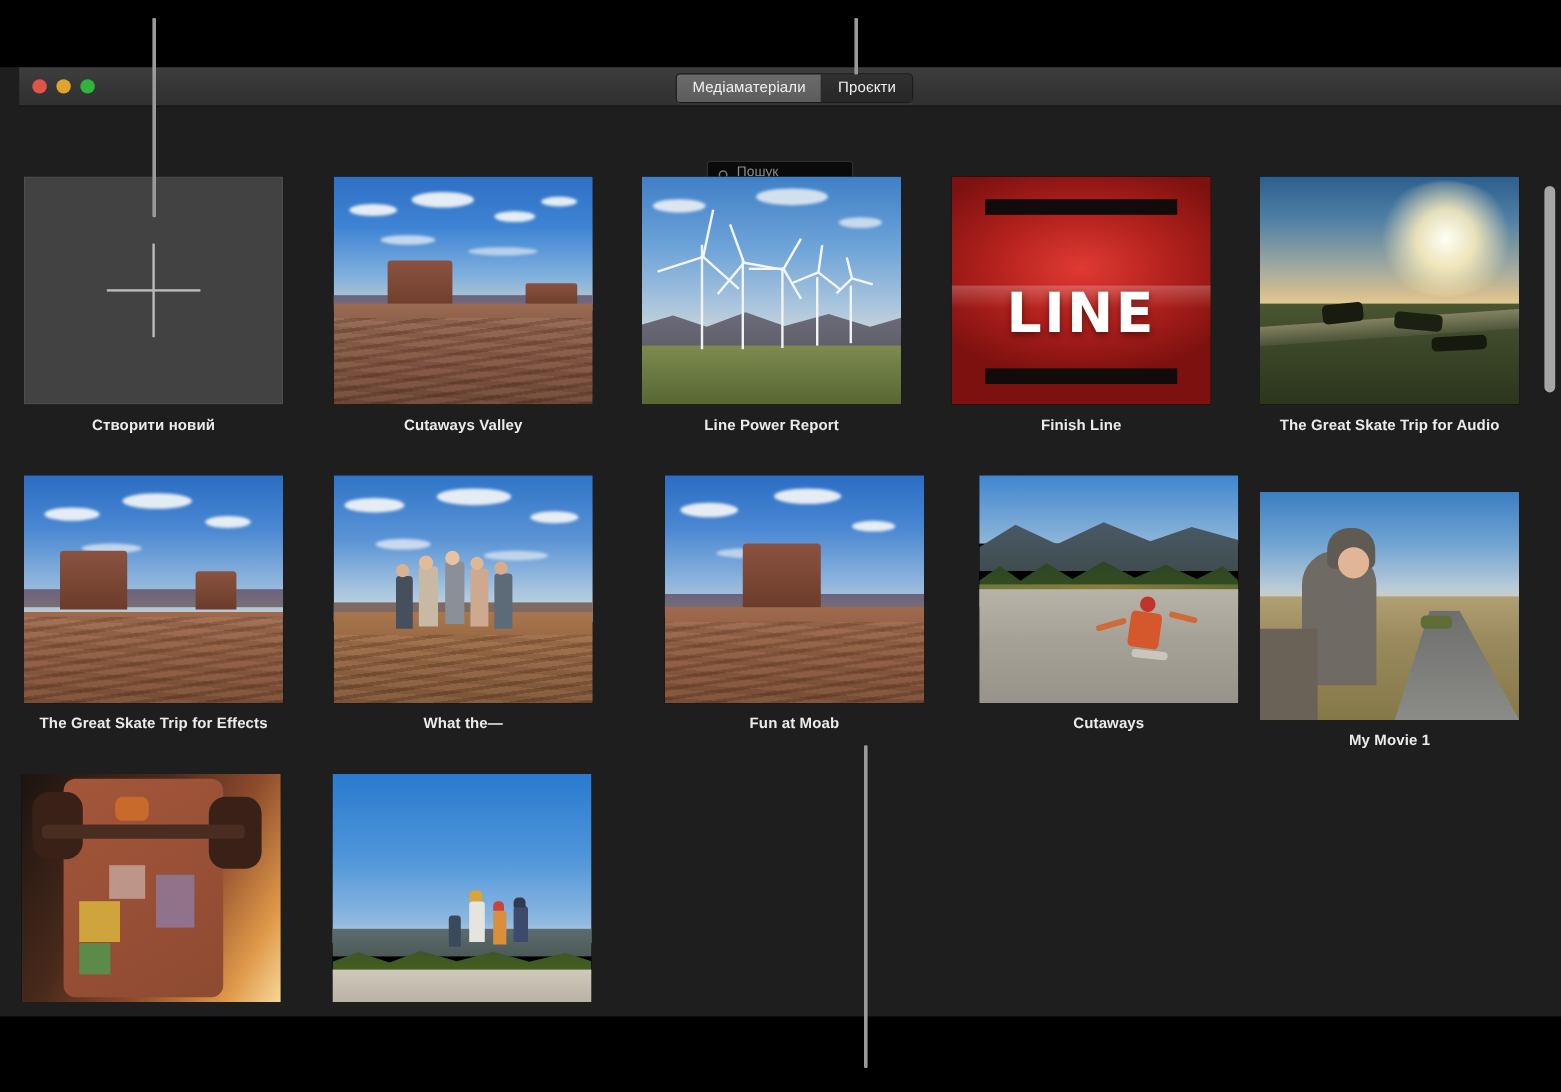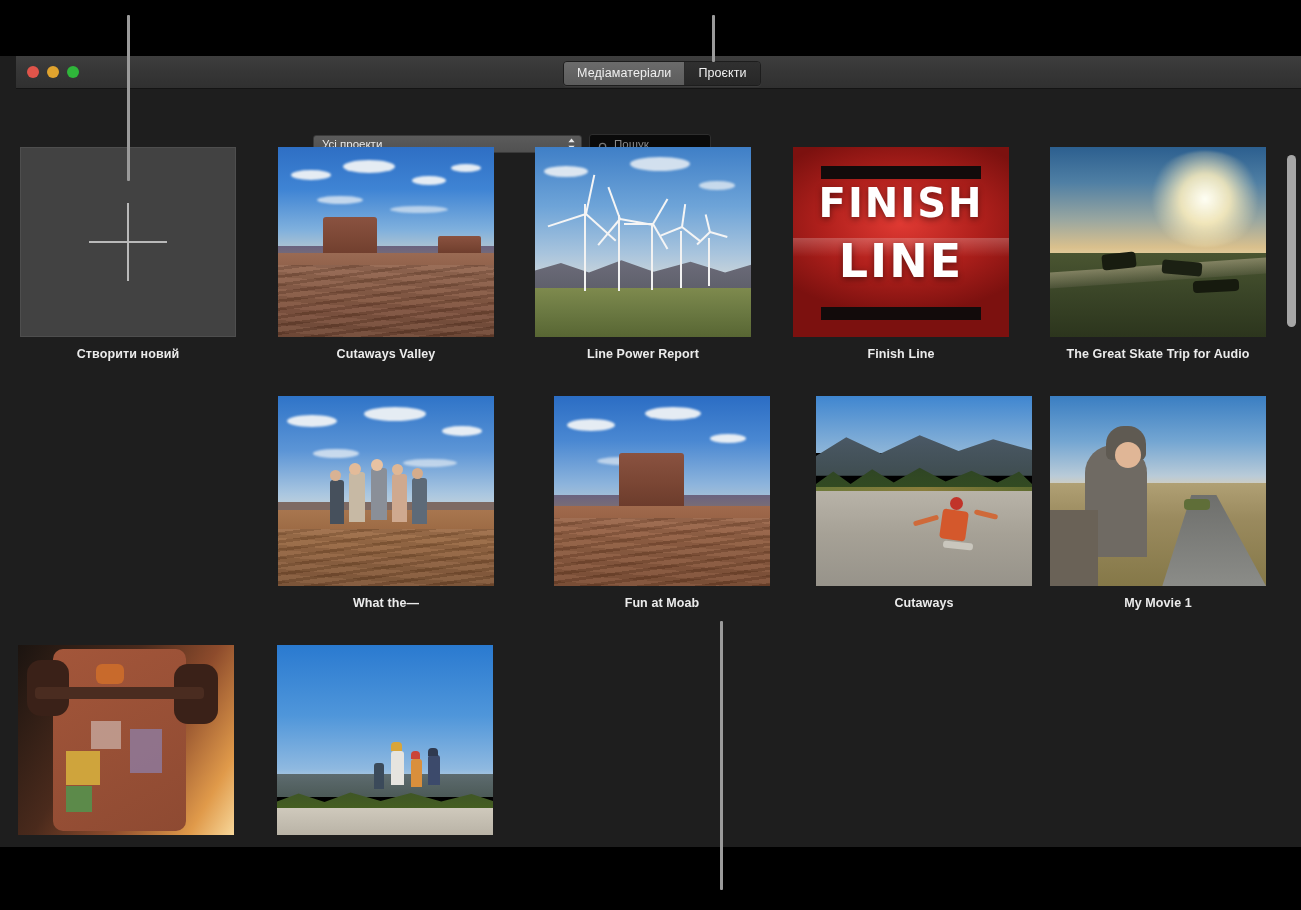--- a/index.html
+++ b/index.html
@@ -451,29 +451,20 @@
       </div>
 
       <div class="segmented">
         <div class="seg inactive">Медіаматеріали</div>
         <div class="seg active">Проєкти</div>
       </div>
     </div>
 
     <div class="toolbar"></div>
 
-    <div class="popup">
-      <span>Усі проекти</span>
-      <span class="chev">
-        <svg width="9" height="14" viewBox="0 0 9 14" aria-hidden="true">
-          <path d="M4.5 1.5 L7.6 5.2 H1.4 Z" fill="#e9e9e9"></path>
-          <path d="M4.5 12.5 L7.6 8.8 H1.4 Z" fill="#e9e9e9"></path>
-        </svg>
-      </span>
-    </div>
 
     <div class="searchbox">
       <span class="sicon">
         <svg width="11" height="11" viewBox="0 0 12 12" aria-hidden="true">
           <circle cx="5" cy="5" r="3.4" fill="none" stroke="#9a9a9a" stroke-width="1.4"></circle>
           <line x1="7.6" y1="7.6" x2="10.8" y2="10.8" stroke="#9a9a9a" stroke-width="1.5" stroke-linecap="round"></line>
         </svg>
       </span>
       <span class="splaceholder">Пошук</span>
     </div>
@@ -554,21 +545,20 @@
         <div class="caption">Line Power Report</div>
       </div>
 
       <div class="cell" style="left:773px; top:1px;">
         <div class="thumbwrap">
           <div class="thumb">
             <div class="fl-bg"></div>
             <div class="fl-shine"></div>
             <div class="fl-bar" style="top:10%;"></div>
             <div class="fl-bar" style="top:84%;"></div>
-            <div class="fl-text" style="top:19%; font-size:40px;">FINISH</div>
             <div class="fl-text" style="top:48%; font-size:46px;">LINE</div>
           </div>
         </div>
         <div class="caption">Finish Line</div>
       </div>
 
       <div class="cell" style="left:1030px; top:1px;">
         <div class="thumbwrap">
           <div class="thumb">
             <div class="ss-sky"></div>
@@ -576,20 +566,37 @@
             <div class="ss-ground"></div>
             <div class="ss-path" style="left:0; top:62%; width:100%; height:16px; transform:skewY(-4deg);"></div>
             <div class="sq" style="left:24%; top:56%; width:34px; height:16px; background:#181c10; border-radius:4px; transform:rotate(-6deg);"></div>
             <div class="sq" style="left:52%; top:60%; width:40px; height:14px; background:#1b2013; border-radius:4px; transform:rotate(5deg);"></div>
             <div class="sq" style="left:66%; top:70%; width:46px; height:12px; background:#161a0e; border-radius:4px; transform:rotate(-3deg);"></div>
           </div>
         </div>
         <div class="caption">The Great Skate Trip for Audio</div>
       </div>
 
+      <div class="cell" style="left:0px; top:250px;">
+        <div class="thumbwrap">
+          <div class="thumb">
+            <div class="mb-sky"></div>
+            <div class="cloud" style="left:8%;  top:14%; width:46px; height:11px;"></div>
+            <div class="cloud" style="left:38%; top:8%;  width:58px; height:13px;"></div>
+            <div class="cloud" style="left:70%; top:18%; width:38px; height:10px;"></div>
+            <div class="cloud" style="left:22%; top:30%; width:50px; height:8px; opacity:.65;"></div>
+            <div class="mv-far" style="top:50%; height:8%;"></div>
+            <div class="butte" style="left:14%; top:33%; width:26%; height:26%;"></div>
+            <div class="butte" style="left:66%; top:42%; width:16%; height:17%;"></div>
+            <div class="mb-ground"></div>
+            <div class="mv-tex"></div>
+          </div>
+        </div>
+        <div class="caption">The Great Skate Trip for Effects</div>
+      </div>
 
       <div class="cell" style="left:258px; top:250px;">
         <div class="thumbwrap">
           <div class="thumb">
             <div class="gf-sky"></div>
             <div class="cloud" style="left:4%;  top:10%; width:50px; height:12px;"></div>
             <div class="cloud" style="left:40%; top:6%;  width:62px; height:14px;"></div>
             <div class="cloud" style="left:76%; top:16%; width:40px; height:10px;"></div>
             <div class="cloud" style="left:16%; top:28%; width:46px; height:9px; opacity:.7;"></div>
             <div class="cloud" style="left:58%; top:33%; width:54px; height:8px; opacity:.6;"></div>
@@ -639,21 +646,21 @@
             <div class="sq" style="left:58%; top:60%; width:26px; height:30px; background:#d4582c; border-radius:4px; transform:rotate(8deg);"></div>
             <div class="sq" style="left:62%; top:53%; width:13px; height:13px; background:#c1342a; border-radius:50%;"></div>
             <div class="sq" style="left:59%; top:77%; width:30px; height:7px; background:#c9c6bd; border-radius:3px; transform:rotate(6deg);"></div>
             <div class="sq" style="left:45%; top:64%; width:26px; height:5px; background:#cf6a3a; border-radius:3px; transform:rotate(-16deg);"></div>
             <div class="sq" style="left:73%; top:61%; width:24px; height:5px; background:#cf6a3a; border-radius:3px; transform:rotate(14deg);"></div>
           </div>
         </div>
         <div class="caption">Cutaways</div>
       </div>
 
-      <div class="cell" style="left:1030px; top:250px;">
+      <div class="cell" style="left:1030px; top:264px;">
         <div class="thumbwrap">
           <div class="thumb">
             <div class="mm-sky"></div>
             <div class="mm-ground"></div>
             <div class="mm-road" style="left:52%; top:52%; width:48%; height:48%; clip-path: polygon(0 100%, 28% 0, 52% 0, 100% 100%);"></div>
             <div class="sq" style="left:24%; top:56%; width:30px; height:12px; background:#6d7a42; border-radius:4px;"></div>
             <div class="sq" style="left:62%; top:54%; width:26px; height:11px; background:#5f6e38; border-radius:4px;"></div>
             <div class="sq" style="left:16%; top:26%; width:62px; height:112px; background:#6f6a63; border-radius:28px 28px 0 0;"></div>
             <div class="sq" style="left:26%; top:16%; width:40px; height:34px; background:#5f5a52; border-radius:18px 18px 6px 6px;"></div>
             <div class="sq" style="left:30%; top:24%; width:26px; height:26px; background:#e0b696; border-radius:50%;"></div>

